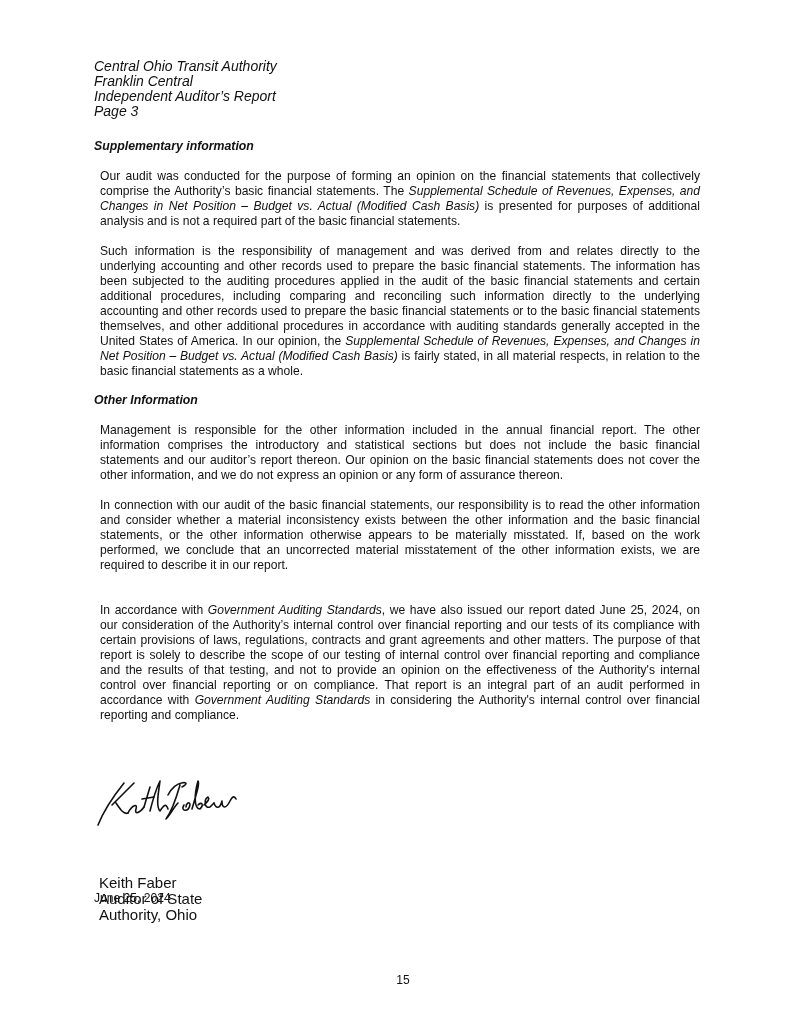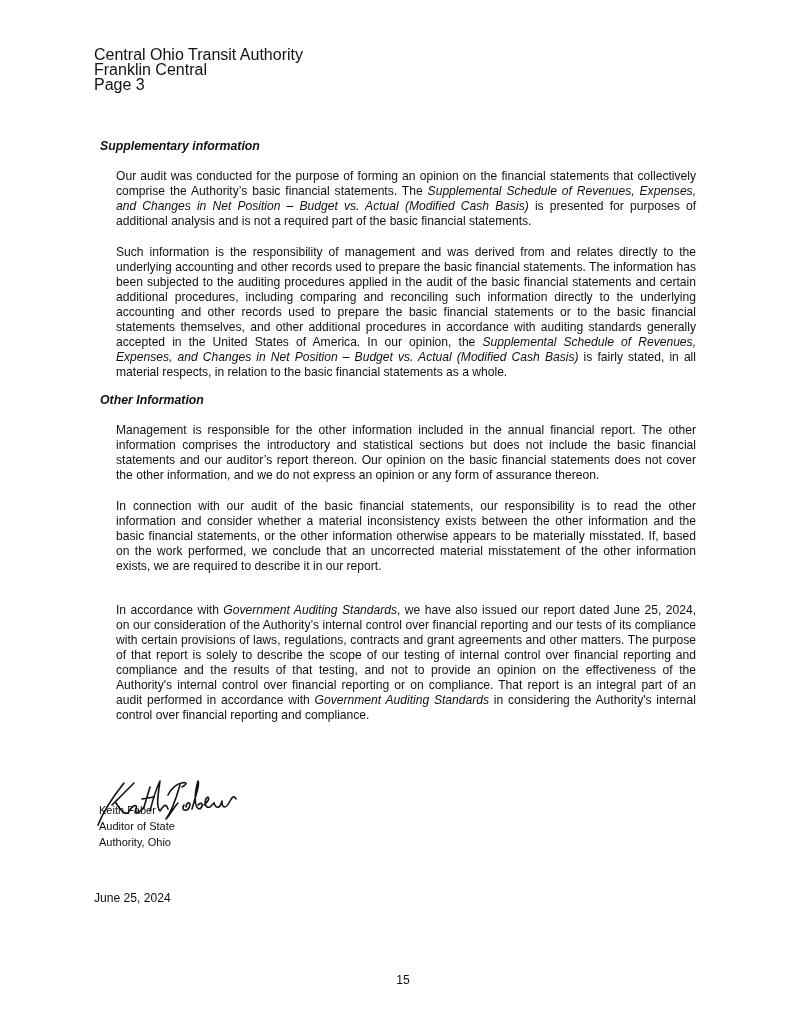--- a/index.html
+++ b/index.html
@@ -1,37 +1,38 @@
 <!DOCTYPE html>
 <html><head>
 <meta charset="utf-8">
 <style>
   html, body { margin: 0; padding: 0; background: #ffffff; }
   body { width: 800px; height: 1035px; position: relative; overflow: hidden;
          font-family: "Liberation Sans", sans-serif; color: #111111; }
-  .page { position: absolute; left: 94px; top: 47px; width: 612px;
-          font-size: 16px; line-height: 15px; }
+  .page { position: absolute; left: 94px; top: 59px; width: 612px;
+          font-size: 14px; line-height: 15px; font-style: italic; }
   .header-line { display: block; white-space: nowrap; }
   .heading { font-weight: bold; margin: 0; font-size: 12.3px; }
   .heading-italic { font-style: italic; }
-  p { margin: 16px; text-align: justify; }
+  p { margin: 6px; text-align: justify; }
   .i { font-style: italic; }
-  .blk { position: absolute; left: 100px; width: 612px; font-size: 12.1px; line-height: 15px; }
+  .blk { position: absolute; left: 94px; width: 612px; font-size: 12.1px; line-height: 15px; }
   .sig { position: absolute; left: 94px; top: 775px; }
-  .sig-lines { position: absolute; left: 99px; top: 802px; font-size: 11px; line-height: 16px; }
+  .sig-lines { position: absolute; left: 99px; top: 875px; font-size: 15px; line-height: 16px; }
   .date { position: absolute; left: 94px; top: 891px; font-size: 12.1px; text-align: right; }
   .pagenum { position: absolute; left: 0; width: 806px; text-align: center; top: 973px; font-size: 12.1px; }
 </style>
 </head>
 <body>
 
 <div class="page">
   <div>
     <span class="header-line">Central Ohio Transit Authority</span>
     <span class="header-line">Franklin Central</span>
+    <span class="header-line">Independent Auditor’s Report</span>
     <span class="header-line">Page 3</span>
   </div>
 </div>
 
 <div class="blk" style="top:139px;">
   <h3 class="heading heading-italic">Supplementary information</h3>
   <p style="margin-top:15px;"><span>Our audit was conducted for the purpose of forming an opinion on the financial statements that collectively comprise the Authority’s basic financial statements.  The </span><span class="i">Supplemental Schedule of Revenues, Expenses, and Changes in Net Position – Budget vs. Actual (Modified Cash Basis)</span><span> is presented for purposes of additional analysis and is not a required part of the basic financial statements.</span></p>
   <p style="margin-top:15px;"><span>Such information is the responsibility of management and was derived from and relates directly to the underlying accounting and other records used to prepare the basic financial statements.  The information has been subjected to the auditing procedures applied in the audit of the basic financial statements and certain additional procedures, including comparing and reconciling such information directly to the underlying accounting and other records used to prepare the basic financial statements or to the basic financial statements themselves, and other additional procedures in accordance with auditing standards generally accepted in the United States of America.  In our opinion, the </span><span class="i">Supplemental Schedule of Revenues, Expenses, and Changes in Net Position – Budget vs. Actual (Modified Cash Basis)</span><span> is fairly stated, in all material respects, in relation to the basic financial statements as a whole.</span></p>
 </div>
 

